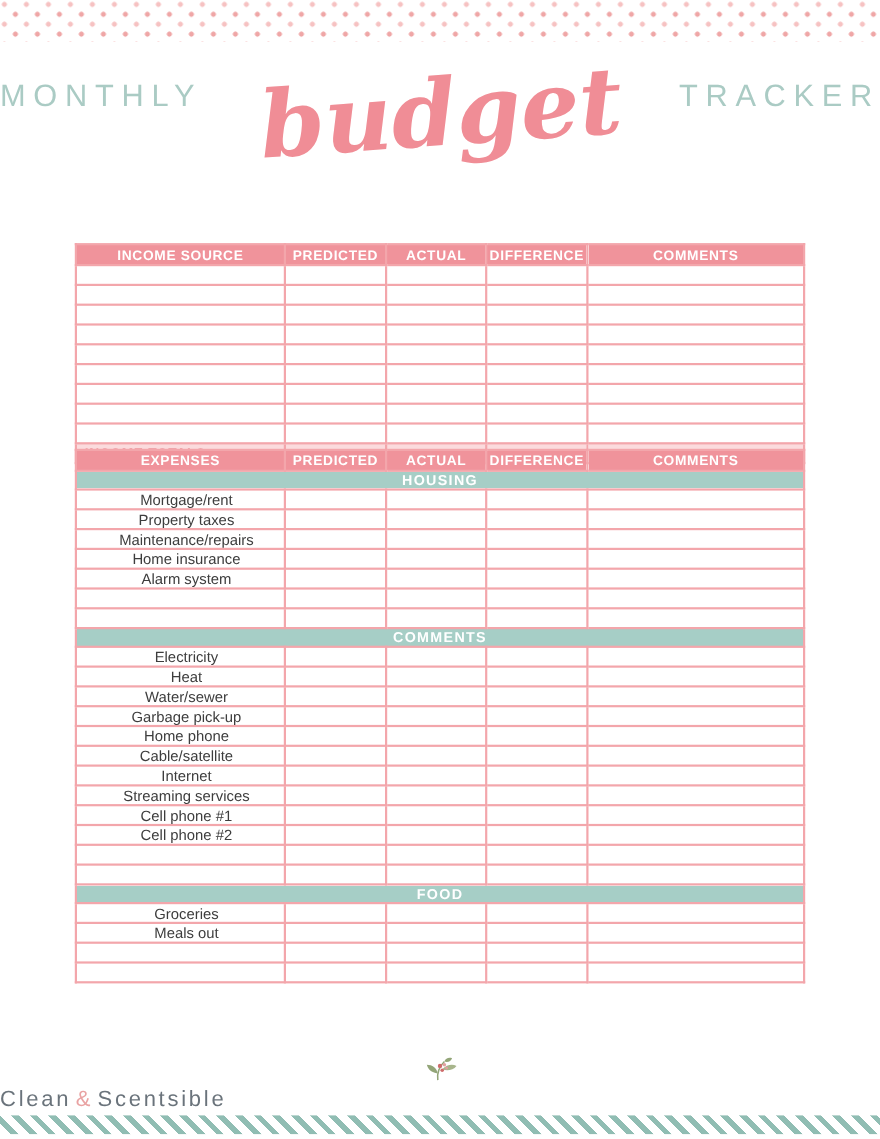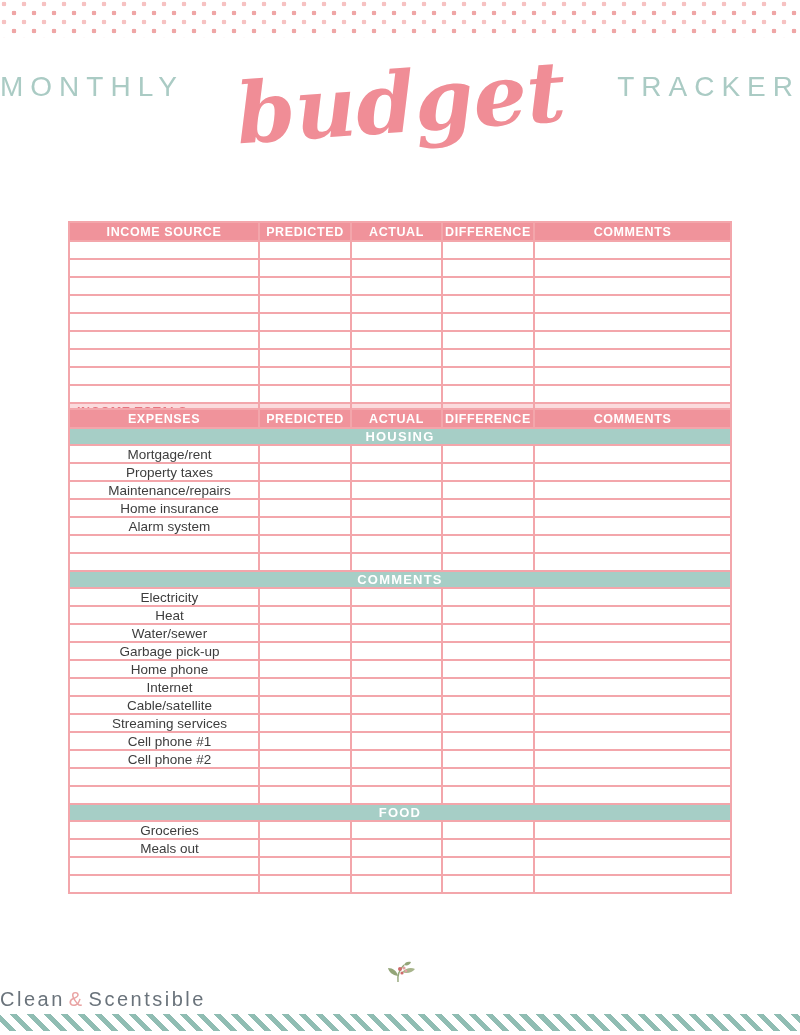--- a/index.html
+++ b/index.html
@@ -256,28 +256,28 @@
           <td></td>
         </tr>
         <tr>
           <td class="label-cell">Home phone</td>
           <td></td>
           <td></td>
           <td></td>
           <td></td>
         </tr>
         <tr>
+          <td class="label-cell">Cable/satellite</td>
+          <td></td>
+          <td></td>
+          <td></td>
+          <td></td>
+        </tr>
+        <tr>
           <td class="label-cell">Internet</td>
-          <td></td>
-          <td></td>
-          <td></td>
-          <td></td>
-        </tr>
-        <tr>
-          <td class="label-cell">Cable/satellite</td>
           <td></td>
           <td></td>
           <td></td>
           <td></td>
         </tr>
         <tr>
           <td class="label-cell">Streaming services</td>
           <td></td>
           <td></td>
           <td></td>

